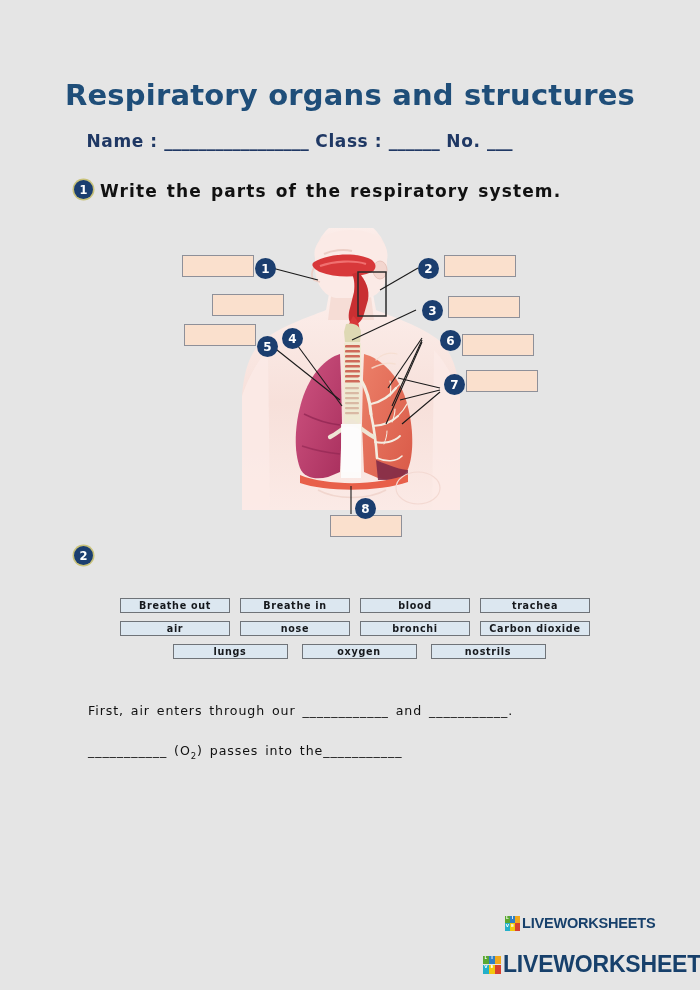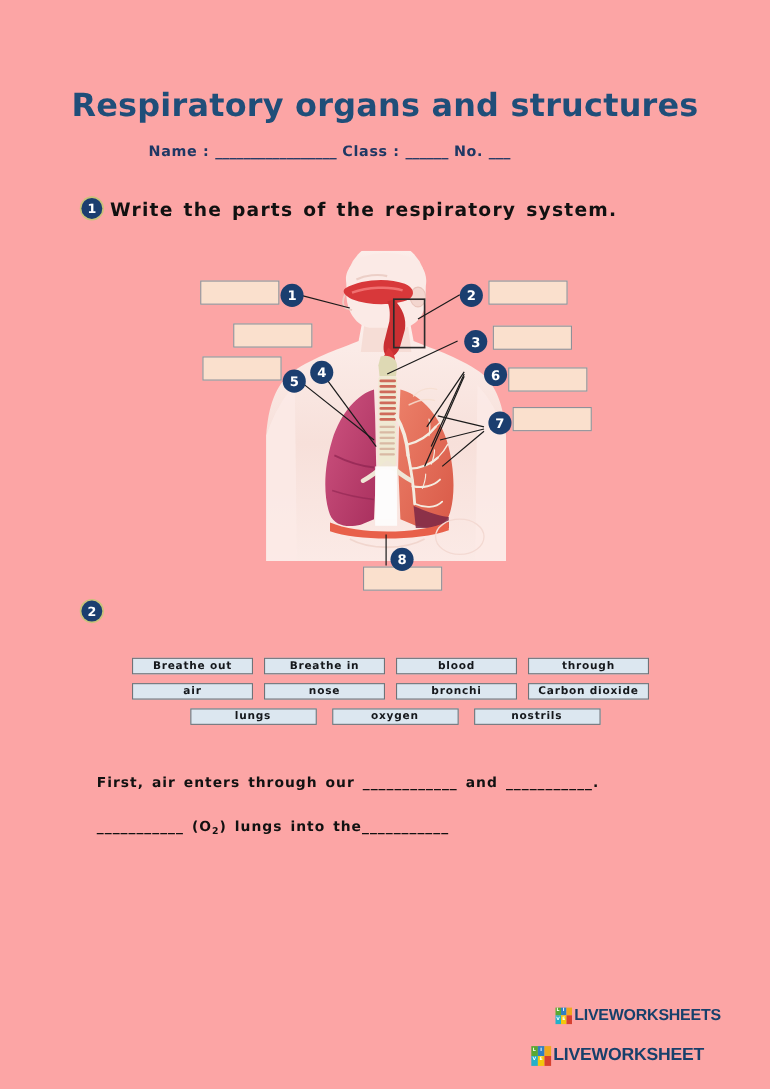--- a/index.html
+++ b/index.html
@@ -2,34 +2,34 @@
 <html><head>
 <meta charset="utf-8">
 <style>
   * { box-sizing: border-box; margin: 0; padding: 0; }
   html, body {
     width: 700px; height: 990px;
     background: #ffffff;
     font-family: "DejaVu Sans", sans-serif;
     overflow: hidden;
   }
-  .page { position: relative; width: 700px; height: 990px; background:#fca5a5; }
+  .page { position: relative; width: 700px; height: 990px; background:#e5e5e5; }
 
   
   .title {
     position: absolute; left: 0; top: 78px; width: 700px;
     text-align: center;
     font-family: "DejaVu Sans", sans-serif;
     font-size: 29px; font-weight: bold;
     color: #1f4e79; letter-spacing: 0.2px;
   }
   .namebar {
     position: absolute; left: 0; top: 131px; width: 599px;
     text-align: center;
-    font-size: 13px; font-weight: bold; color: #1f3864;
+    font-size: 17px; font-weight: bold; color: #1f3864;
     letter-spacing: 0.6px; white-space: nowrap;
   }
   .namebar .u { letter-spacing: 0px; }
 
   
   .badge {
     position: absolute;
     width: 19px; height: 19px; border-radius: 50%;
     background: #1b3e6f; color: #fff;
     font-size: 11.5px; font-weight: bold;
@@ -76,21 +76,21 @@
     height: 15px; min-width: 108px; flex: 1;
     display: flex; align-items: center; justify-content: center;
     font-size: 9.6px; font-weight: bold; color: #15181c;
     letter-spacing: 0.7px;
   }
   .wb-row.r3 .wbox { flex: 0 0 115px; }
 
   
   .sentences { position: absolute; left: 88px; top: 703px; width: 560px; }
   .sent {
-    font-size: 12.6px; font-weight: bold; color: #111;
+    font-size: 12.6px; font-weight: normal; color: #111;
     letter-spacing: 0.9px; word-spacing: 2px;
     margin-bottom: 25px; white-space: nowrap;
   }
   .sent sub { font-size: 8.5px; }
 
   
   .lwlogo { position: absolute; display: flex; align-items: center; }
   .lwtiles {
     display: grid; grid-template-columns: repeat(3, 1fr);
     grid-template-rows: repeat(2, 1fr);
@@ -104,21 +104,21 @@
   }
   .lwtext {
     font-family: "Liberation Sans", sans-serif;
     font-weight: bold; color: #17406b; letter-spacing: -0.2px;
   }
   #logo-top { left: 473px; top: 915px; padding-left: 32px; }
   #logo-top .lwtiles { width: 15px; height: 15px; }
   #logo-top .lwtext { font-size: 14.5px; }
   #logo-bottom { left: 483px; top: 951px; }
   #logo-bottom .lwtiles { width: 18px; height: 18px; }
-  #logo-bottom .lwtext { font-size: 16px; }
+  #logo-bottom .lwtext { font-size: 23px; }
 </style>
 </head>
 <body>
 
 <div class="page">
 
   <div class="title">Respiratory organs and structures</div>
 
   <div class="namebar">
     <span>Name :</span>
@@ -283,41 +283,41 @@
     <div class="marker" style="left:255px; top:270px;">8</div>
   </div>
 
   <div class="badge" style="left:74px; top:546px;">2</div>
 
   <div class="wordbank">
     <div class="wb-row">
       <div class="wbox">Breathe out</div>
       <div class="wbox">Breathe in</div>
       <div class="wbox">blood</div>
-      <div class="wbox">through</div>
+      <div class="wbox">trachea</div>
     </div>
     <div class="wb-row">
       <div class="wbox">air</div>
       <div class="wbox">nose</div>
       <div class="wbox">bronchi</div>
       <div class="wbox">Carbon dioxide</div>
     </div>
     <div class="wb-row r3">
       <div class="wbox">lungs</div>
       <div class="wbox">oxygen</div>
       <div class="wbox">nostrils</div>
     </div>
   </div>
 
   <div class="sentences">
     <div class="sent">
       <span>First, air enters through our </span><span>____________</span><span> and </span><span>___________</span><span>.</span>
     </div>
     <div class="sent">
-      <span>___________</span><span> (O</span><sub>2</sub><span>) lungs into the</span><span>___________</span>
+      <span>___________</span><span> (O</span><sub>2</sub><span>) passes into the</span><span>___________</span>
     </div>
   </div>
 
   <div class="lwlogo" id="logo-top">
     <div class="lwtiles">
       <i style="background: rgb(90, 168, 50);">L</i>
       <i style="background: rgb(47, 127, 196);">I</i>
       <i style="background: rgb(240, 168, 30);"></i>
       <i style="background: rgb(36, 176, 201);">V</i>
       <i style="background: rgb(242, 199, 13);">E</i>

